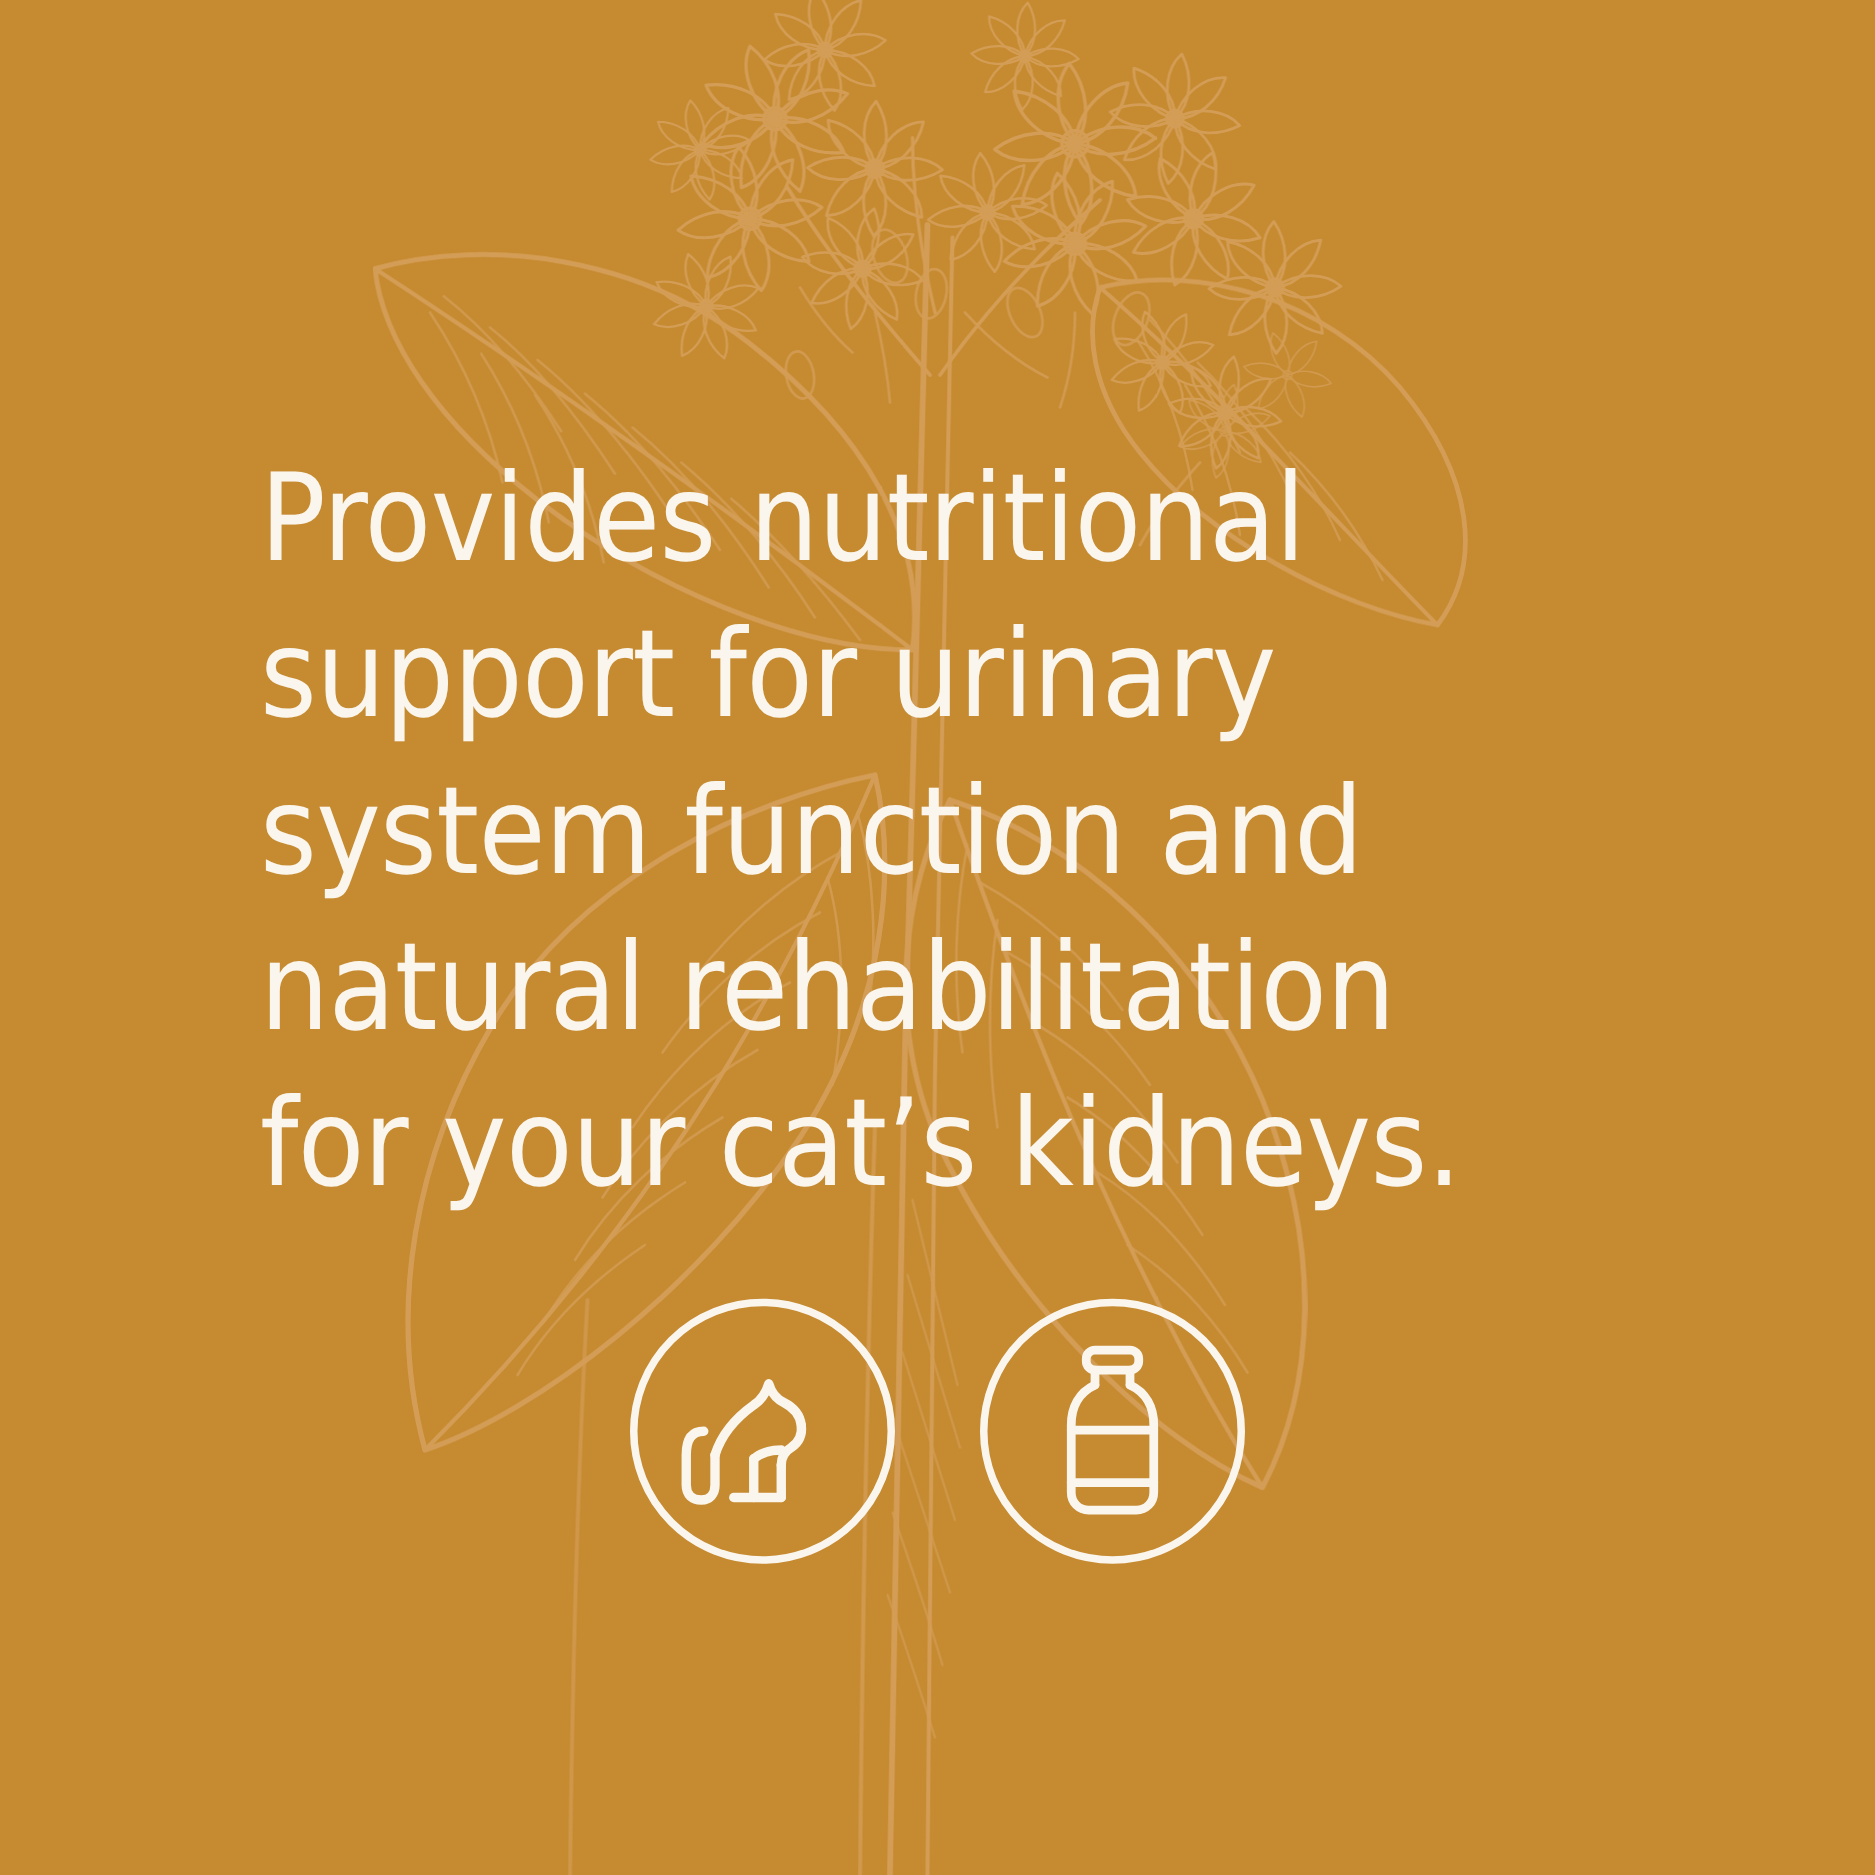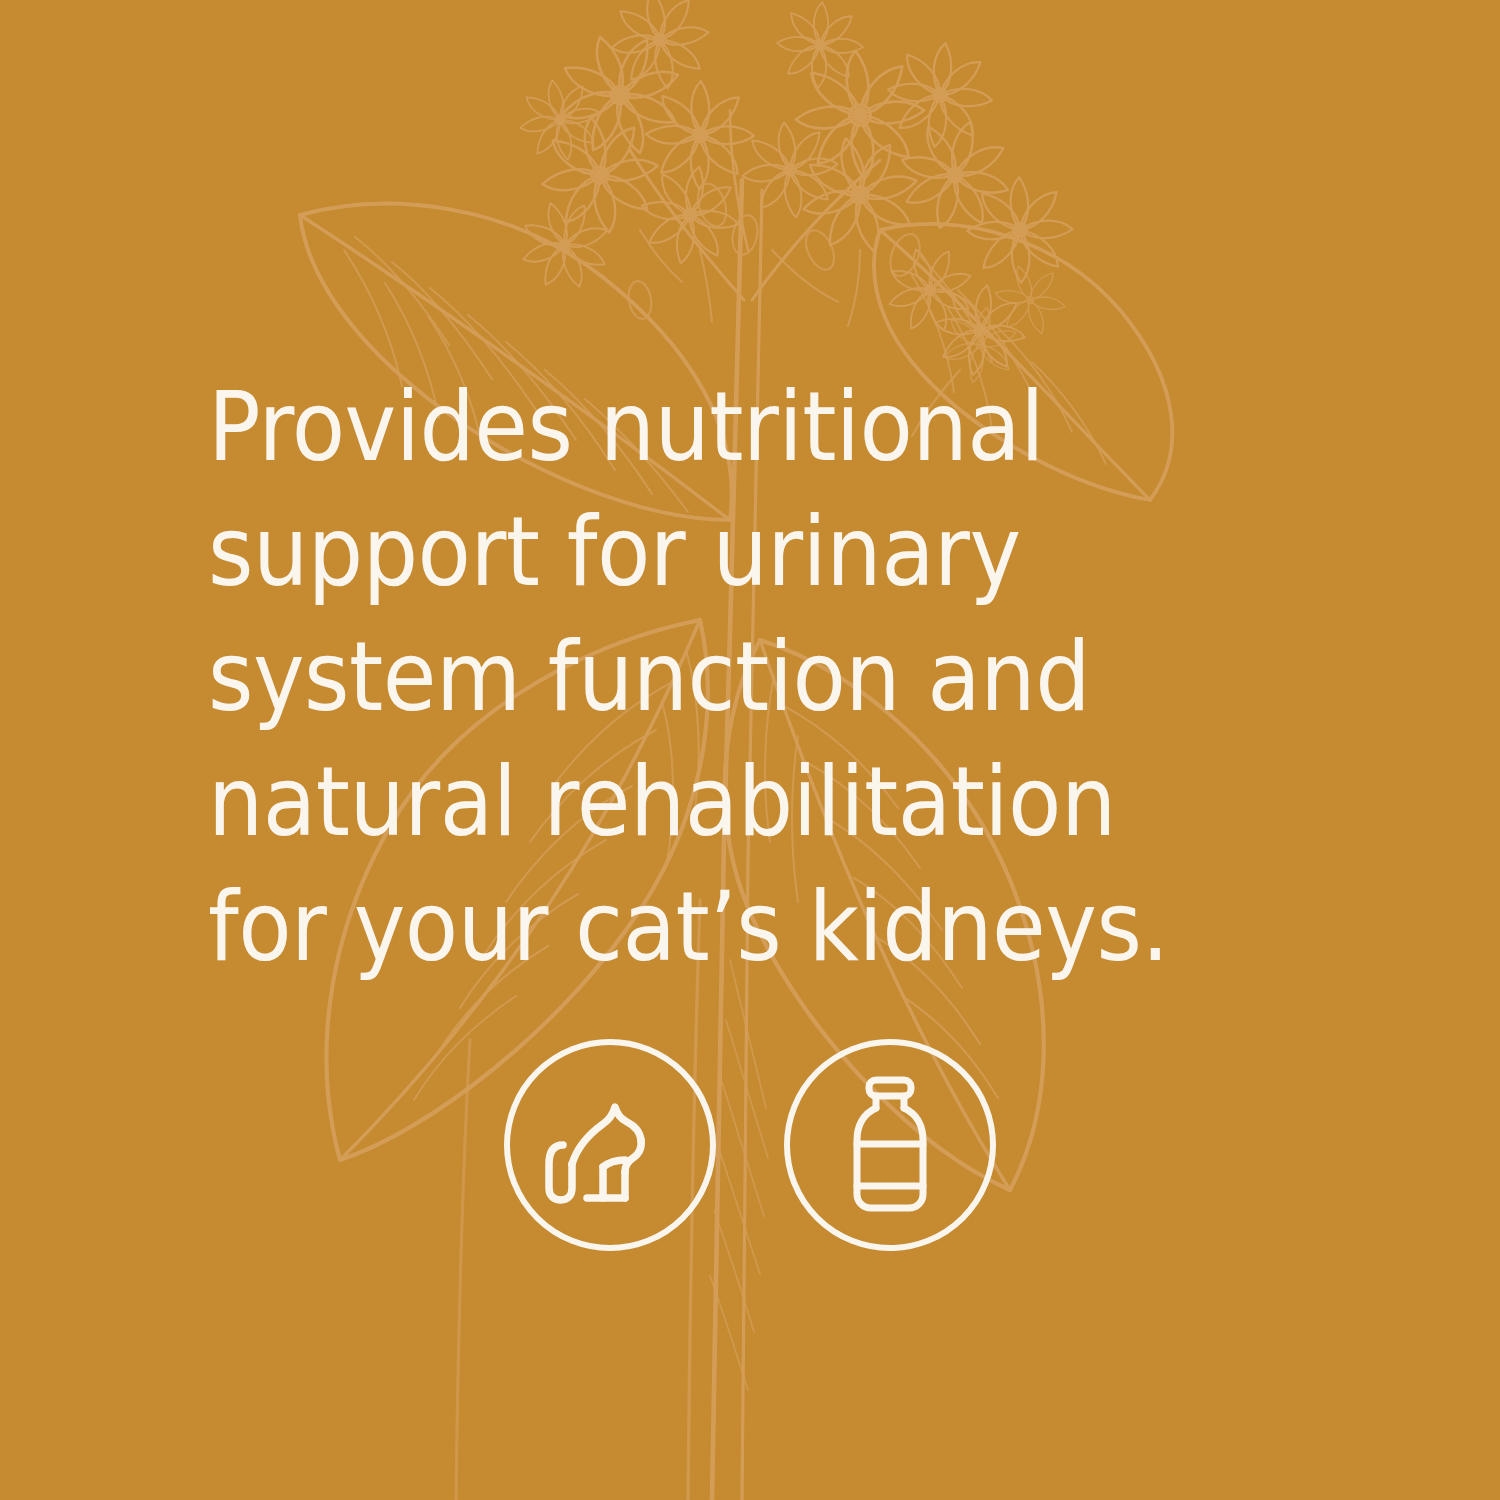--- a/index.html
+++ b/index.html
@@ -27,21 +27,21 @@
     top: 0;
     width: 1500px;
     height: 1500px;
     pointer-events: none;
   }
 
   
   #headline {
     position: absolute;
     left: 208px;
-    top: 364px;
+    top: 352px;
     width: 1110px;
     color: #FAF6EE;
     font-family: "DejaVu Sans Condensed", "Liberation Sans Narrow", "Liberation Sans", sans-serif;
     font-size: 97px;
     line-height: 125px;
     font-weight: 400;
     letter-spacing: -0.5px;
     white-space: pre-line;
   }
 

